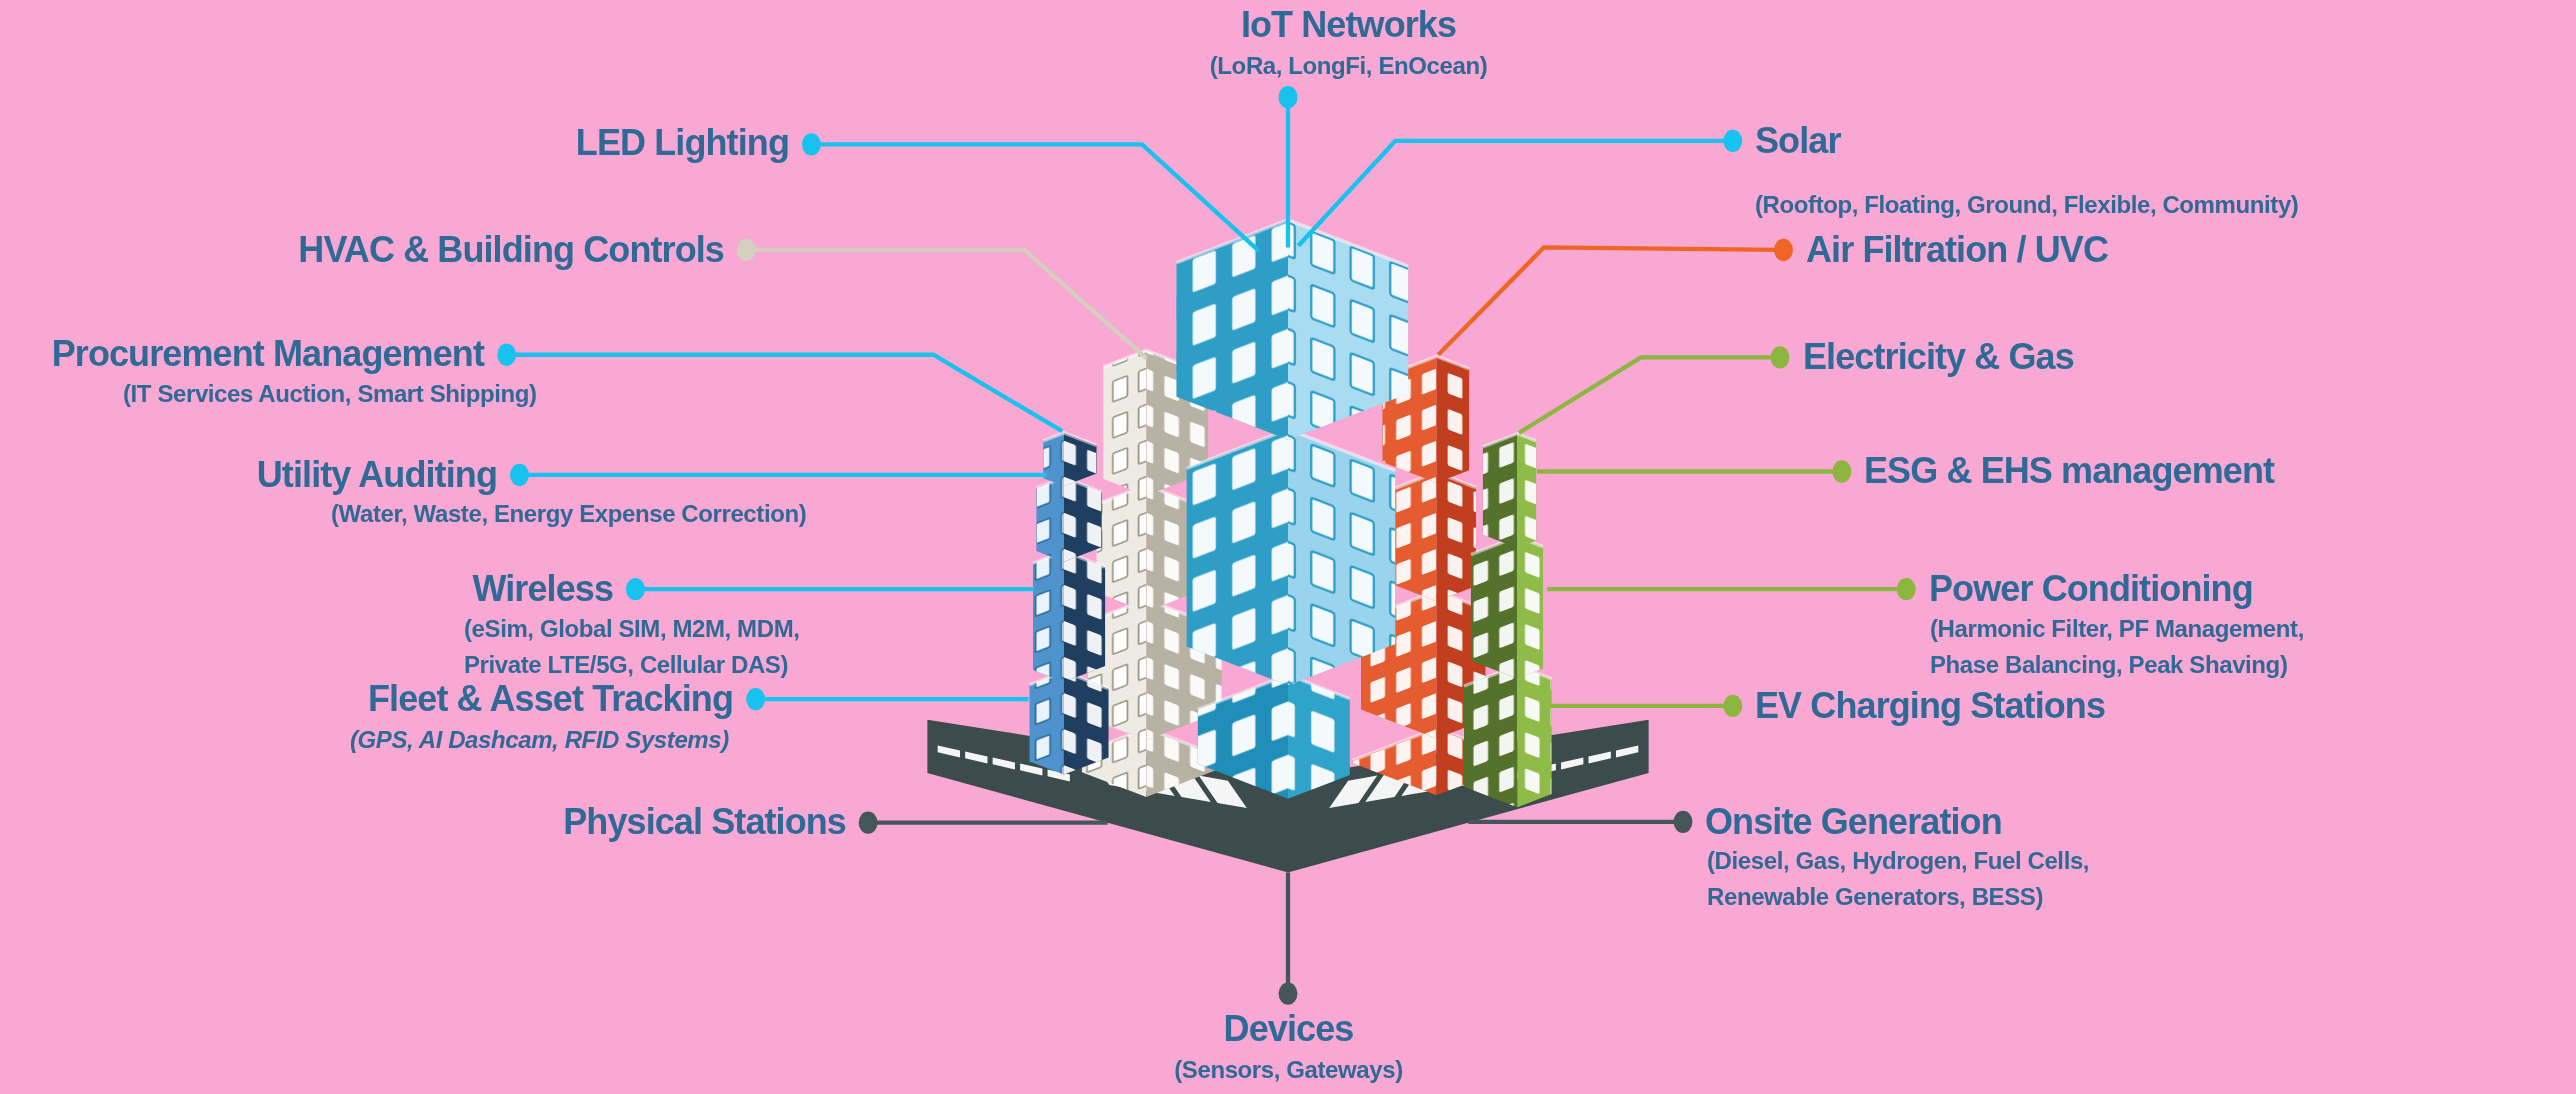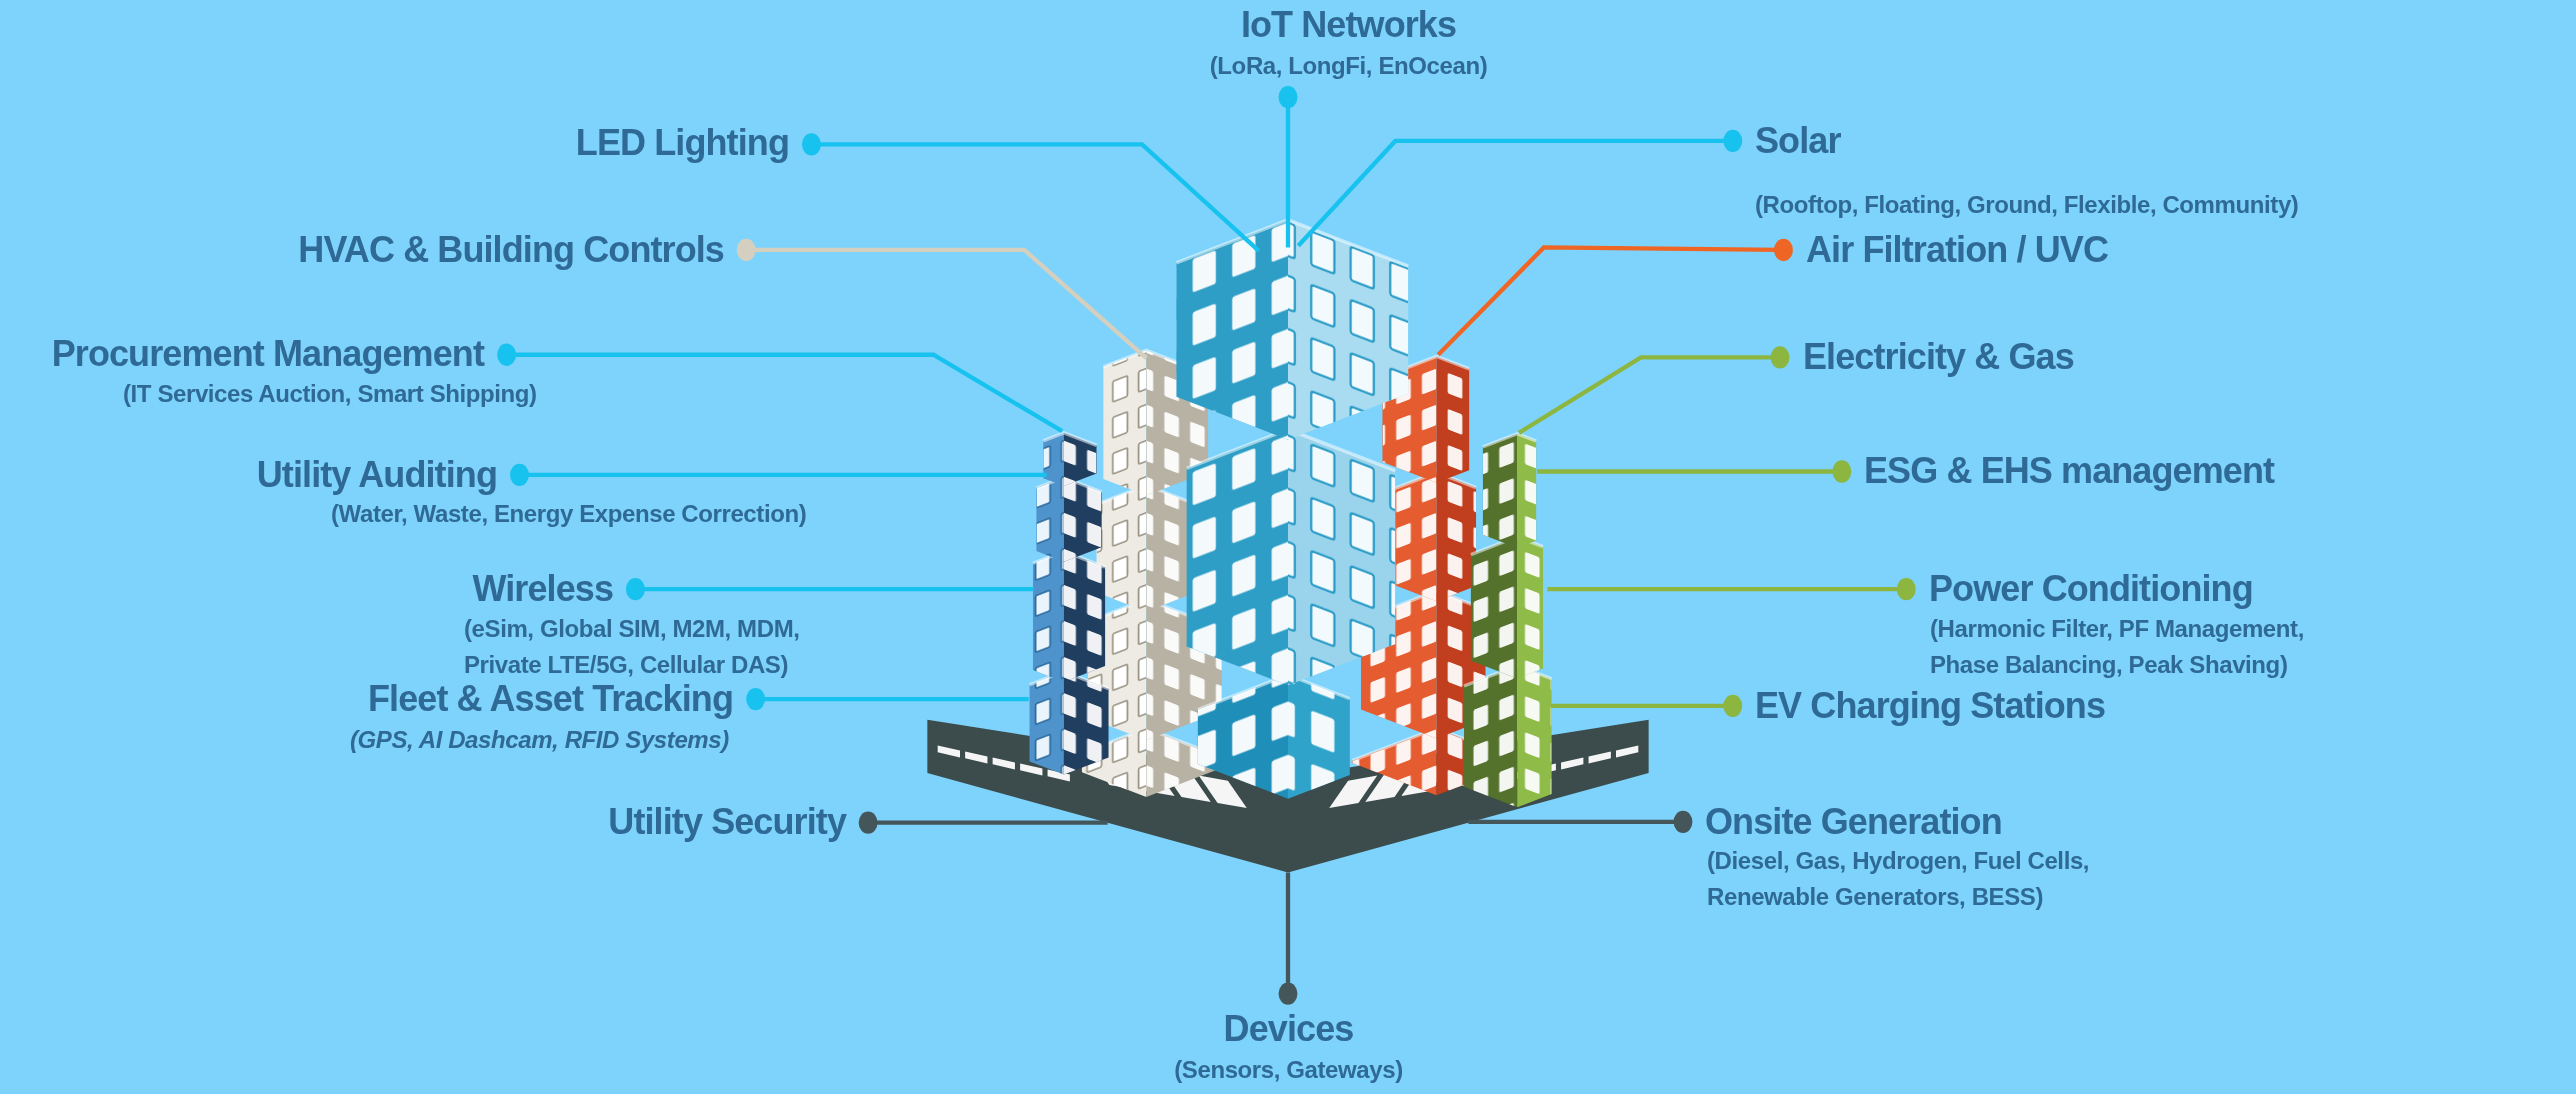--- a/index.html
+++ b/index.html
@@ -1,19 +1,19 @@
 <!DOCTYPE html>
 <html style="font-size:13.7px"><head>
 <meta charset="utf-8">
 <style>
   html,body{margin:0;padding:0;background:#ffffff;}
   #canvas{
     position:relative;
     width:2576px;height:1095px;
-    background:#7dd3fc;
+    background:#f9a8d4;
     font-family:"Liberation Sans", sans-serif;
     overflow:hidden;
   }
   #citysvg{position:absolute;left:0;top:0;}
   .lb{position:absolute;color:var(--txt);white-space:nowrap;}
   .title{
     font-size:36px;font-weight:bold;letter-spacing:-0.9px;
     line-height:46px;color:var(--txt);
   }
   .sub{
@@ -437,21 +437,21 @@
 
   <div class="lb title ta-r" id="lb-wire">Wireless</div>
   <div class="lb sub" id="lb-wire-sub">
     <div>(eSim, Global SIM, M2M, MDM,</div>
     <div>Private LTE/5G, Cellular DAS)</div>
   </div>
 
   <div class="lb title ta-r" id="lb-fleet">Fleet &amp; Asset Tracking</div>
   <div class="lb sub" id="lb-fleet-sub">(GPS, AI Dashcam, RFID Systems)</div>
 
-  <div class="lb title ta-r" id="lb-phys">Utility Security</div>
+  <div class="lb title ta-r" id="lb-phys">Physical Stations</div>
 
   <div class="lb ta-c" id="lb-devices">
     <div class="title">Devices</div>
     <div class="sub">(Sensors, Gateways)</div>
   </div>
 
   <div class="lb title" id="lb-solar">Solar</div>
   <div class="lb sub" id="lb-solar-sub">(Rooftop, Floating, Ground, Flexible, Community)</div>
 
   <div class="lb title" id="lb-elec">Electricity &amp; Gas</div>

